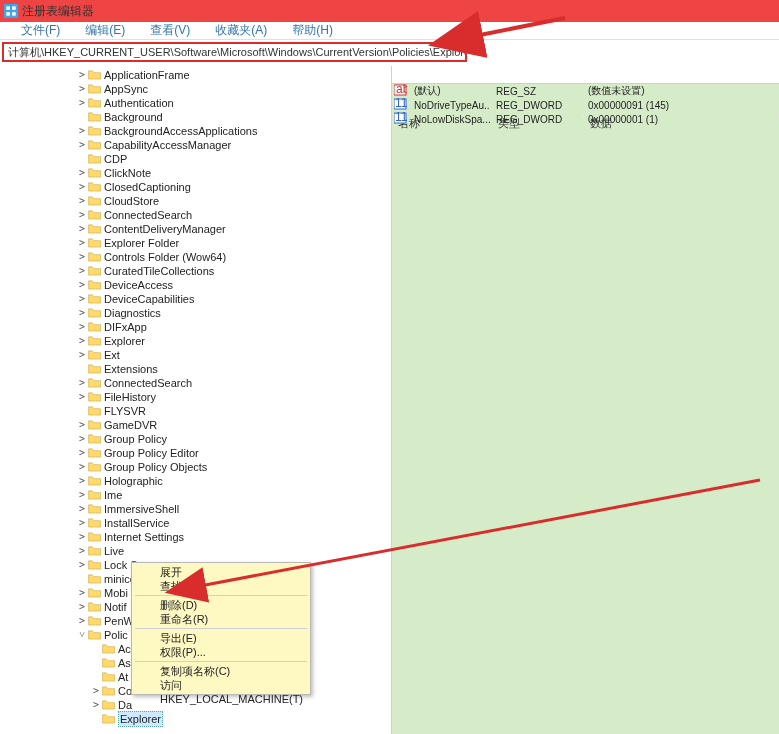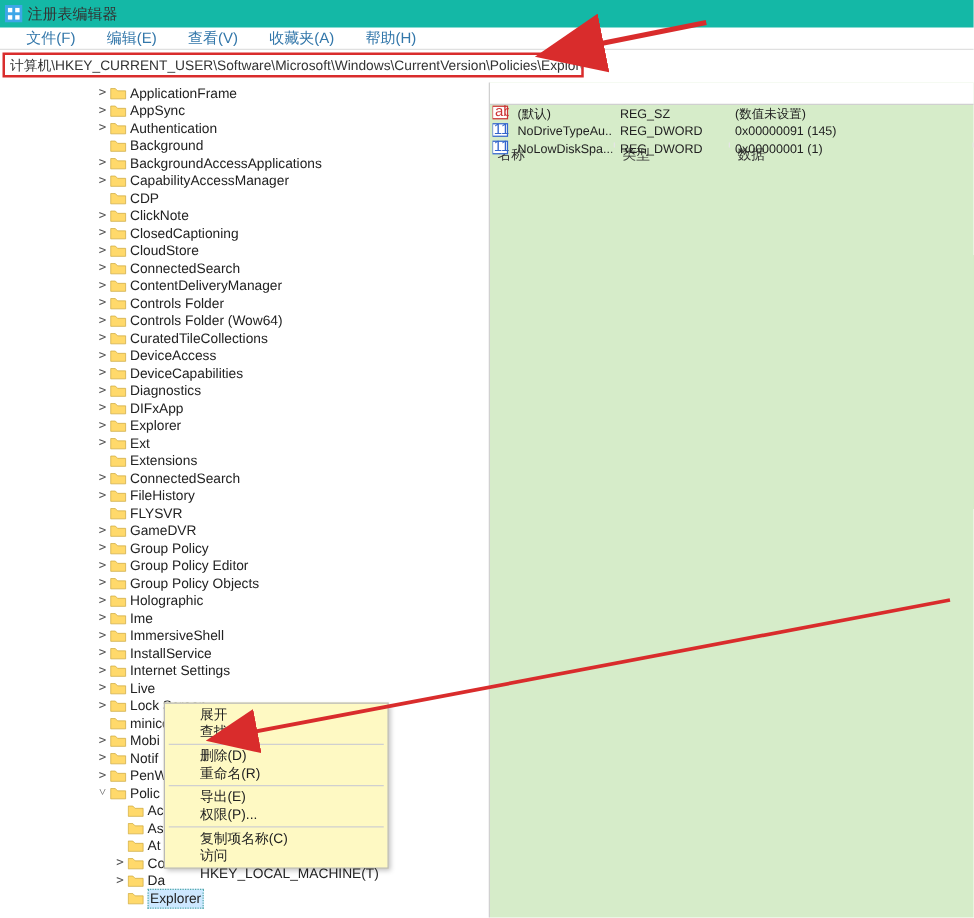--- a/index.html
+++ b/index.html
@@ -1,18 +1,18 @@
 <!DOCTYPE html>
 <html><head>
 <meta charset="utf-8">
 <style>
 * { margin: 0; padding: 0; box-sizing: border-box; font-family: "Microsoft YaHei", "Segoe UI", sans-serif; font-size: 12px; }
 body { background: #fff; width: 779px; height: 734px; position: relative; overflow: hidden; }
 
-.titlebar { height: 22px; background: #14b8a6; padding: 2px 4px; display: flex; align-items: center; gap: 4px; }
+.titlebar { height: 22px; background: #ef4444; padding: 2px 4px; display: flex; align-items: center; gap: 4px; }
 .titlebar .app-icon { width: 14px; height: 14px; display: inline-block; }
 .titlebar .title { color: #333; font-size: 12px; }
 
 .menubar { height: 18px; padding: 0 4px; color: #37a; font-size: 11px; border-bottom: 1px solid #e0e0e0; display: flex; align-items: center; gap: 8px; }
 .menubar span { cursor: default; margin-left: 17px; }
 
 .addrwrap { position: relative; height: 22px; margin: 2px; }
 .addrbox { position: absolute; left: 0; top: 0; width: 465px; height: 20px; border: 2px solid #d92c2c; background: #fff; padding: 1px 4px; font-size: 11px; color: #333; white-space: nowrap; overflow: hidden; }
 
 .main { position: relative; display: flex; height: calc(100% - 64px); }
@@ -182,21 +182,21 @@
           <span class="fld"><svg class="folder-svg" viewBox="0 0 14 12">
               <use href="#folder-ic"></use>
             </svg></span>
           <span class="lbl">ContentDeliveryManager</span>
         </div>
         <div class="node depth0">
           <span class="exp">&gt;</span>
           <span class="fld"><svg class="folder-svg" viewBox="0 0 14 12">
               <use href="#folder-ic"></use>
             </svg></span>
-          <span class="lbl">Controls Folder</span>
+          <span class="lbl">Explorer Folder</span>
         </div>
         <div class="node depth0">
           <span class="exp">&gt;</span>
           <span class="fld"><svg class="folder-svg" viewBox="0 0 14 12">
               <use href="#folder-ic"></use>
             </svg></span>
           <span class="lbl">Controls Folder (Wow64)</span>
         </div>
         <div class="node depth0">
           <span class="exp">&gt;</span>

